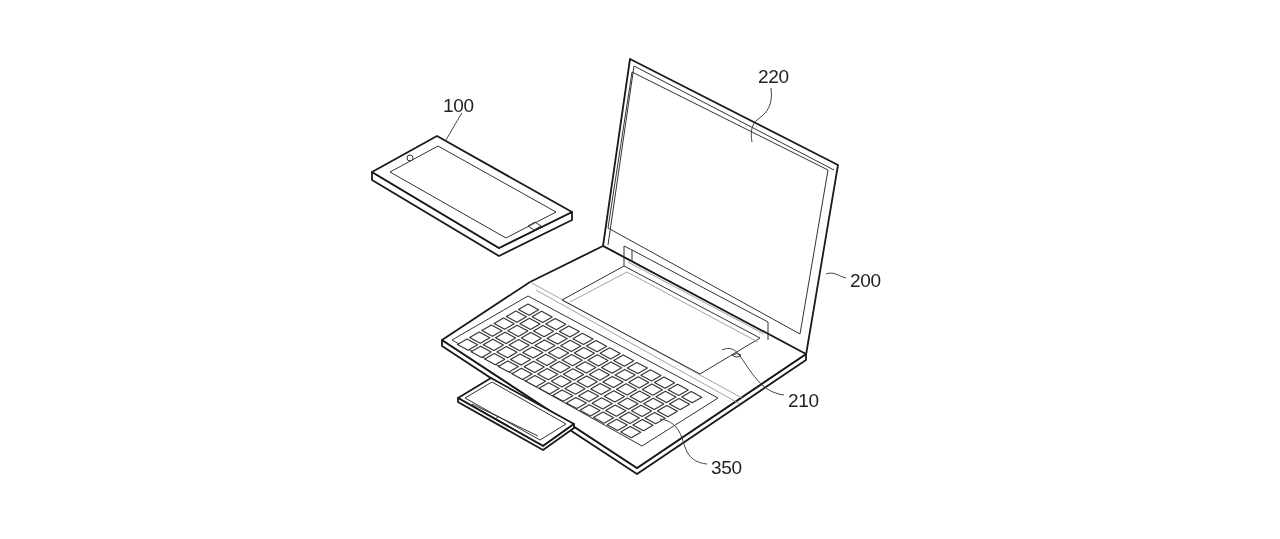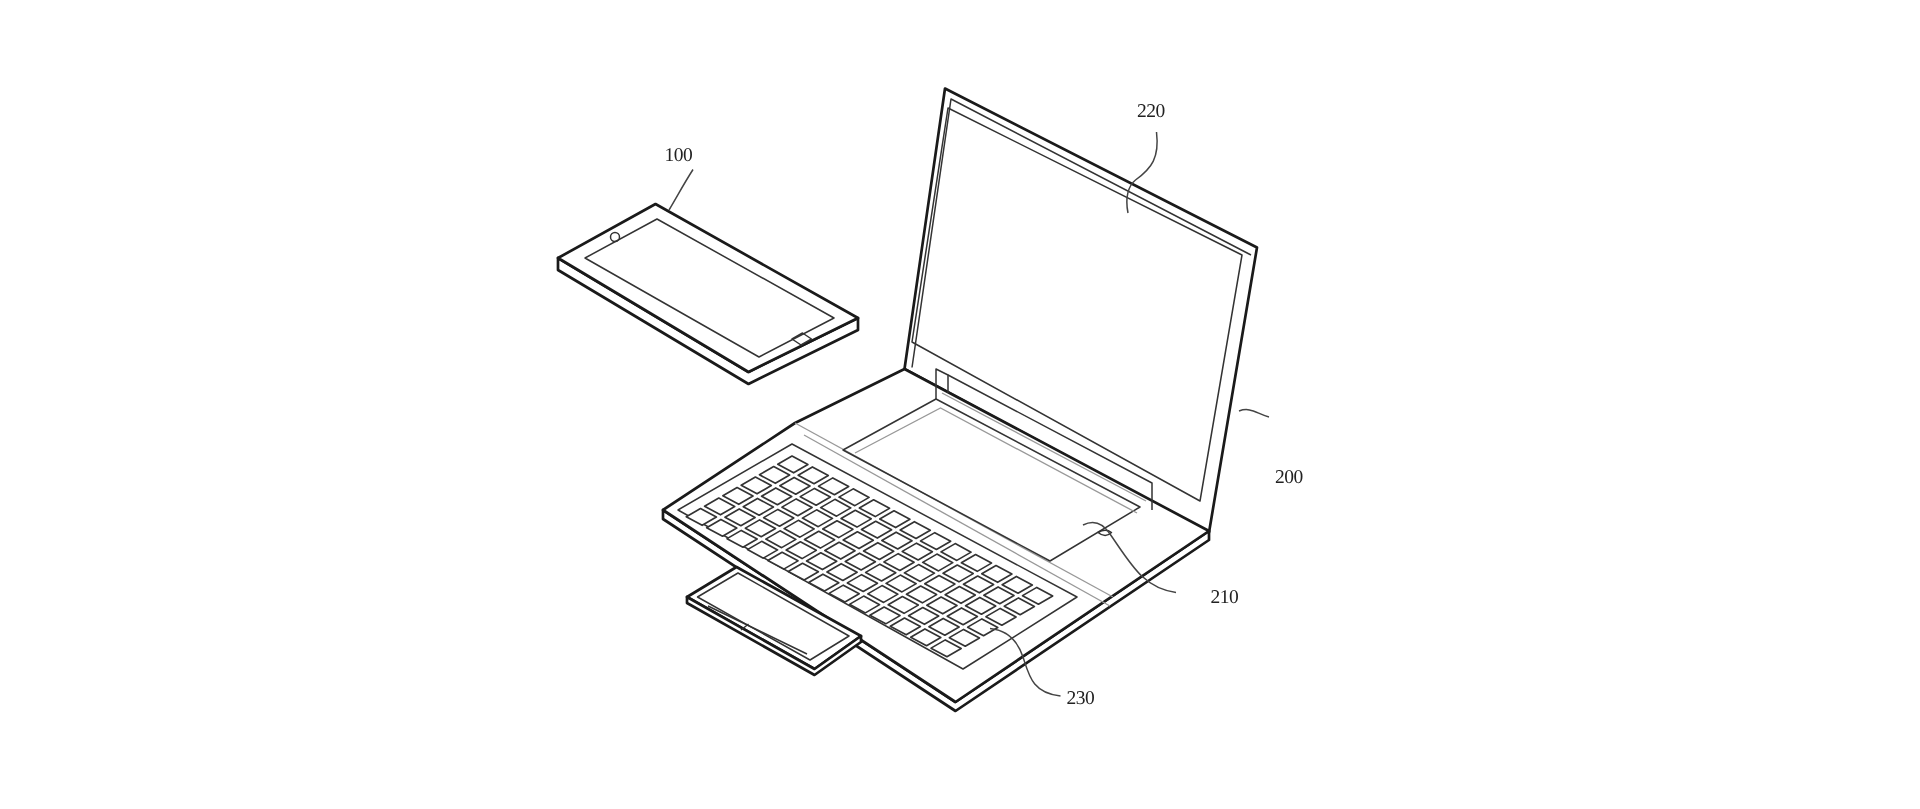--- a/index.html
+++ b/index.html
@@ -1,20 +1,20 @@
 <!DOCTYPE html>
 <html><head>
 <meta charset="utf-8">
 <style>
   html, body { margin:0; padding:0; background:#ffffff; }
   body { width:1280px; height:539px; overflow:hidden; position:relative;
          font-family:"Liberation Sans", sans-serif; }
   #figure { position:absolute; left:0; top:0; width:1280px; height:539px; }
-  .lbl { position:absolute; font-size:13px; color:#222222; line-height:1;
-         font-family:Liberation Serif, serif; letter-spacing:-0.3px; }
+  .lbl { position:absolute; font-size:19px; color:#222222; line-height:1;
+         font-family:Liberation Sans, sans-serif; letter-spacing:-0.3px; }
   svg .o { fill:#ffffff; stroke:#1a1a1a; stroke-width:1.8; stroke-linejoin:round; }
   svg .t { fill:none; stroke:#333333; stroke-width:1; stroke-linejoin:round; }
   svg .g { fill:none; stroke:#999999; stroke-width:0.9; }
   svg .k { fill:#ffffff; stroke:#333333; stroke-width:1.1; stroke-linejoin:round; }
   svg .lead { fill:none; stroke:#444444; stroke-width:1; }
 </style>
 </head>
 <body>
 
 <div id="figure">
@@ -149,16 +149,16 @@
 
   <path class="lead" d="M462,113 C455,124 452,130 446,140"></path>
   <path class="lead" d="M771,88 C773,105 768,112 757,120 C752,124 750,132 752,142"></path>
   <path class="lead" d="M846,278 C838,276 834,271 826,274"></path>
   <path class="lead" d="M784,395 C762,392 754,376 740,356 C736,350 730,346 722,350"></path>
   <path class="lead" d="M707,464 C688,462 686,450 682,438 C678,426 670,420 660,419"></path>
 </svg>
 
   <span class="lbl" style="left:443px;top:96px;">100</span>
   <span class="lbl" style="left:758px;top:67px;">220</span>
-  <span class="lbl" style="left:850px;top:271px;margin-top:40px;">200</span>
-  <span class="lbl" style="left:807px;top:391px;text-align:center;">210</span>
-  <span class="lbl" style="left:711px;top:458px;">230</span>
+  <span class="lbl" style="left:850px;top:271px;">200</span>
+  <span class="lbl" style="left:788px;top:391px;text-align:center;">210</span>
+  <span class="lbl" style="left:711px;top:458px;">350</span>
 </div>
 
 </body></html>

